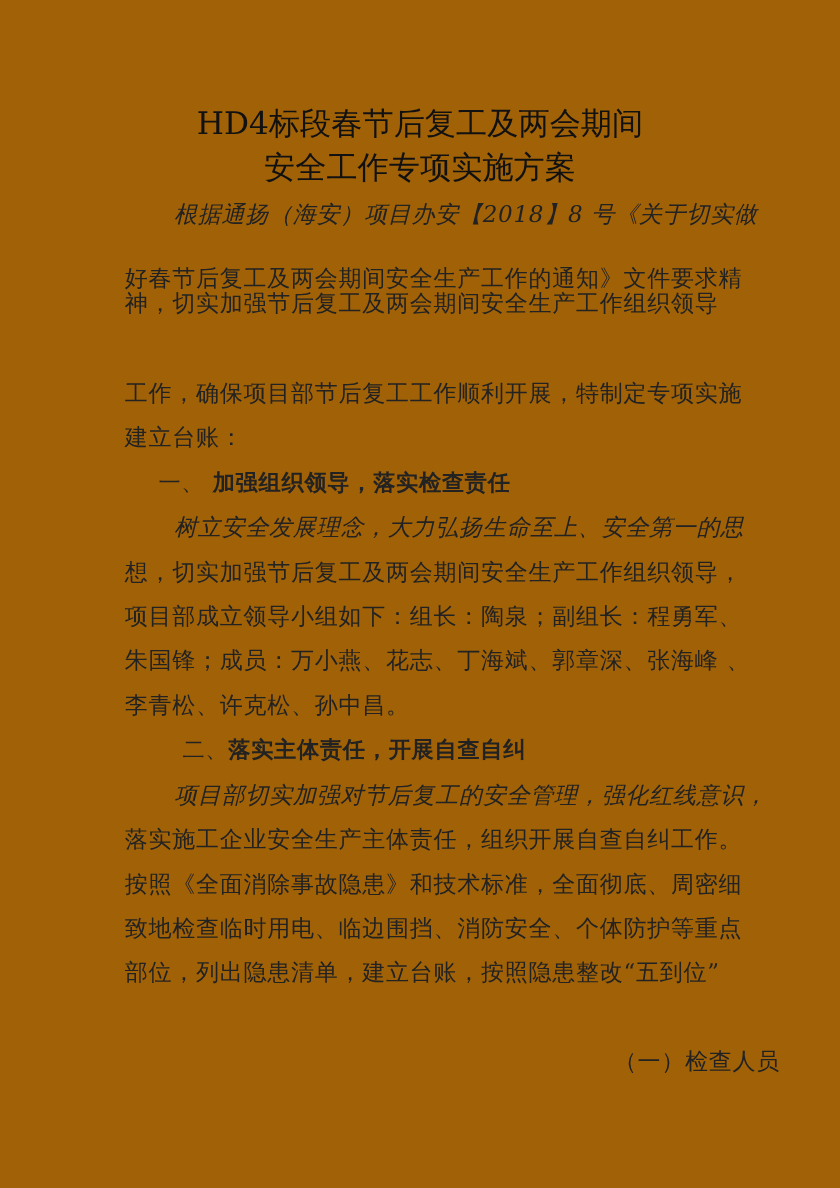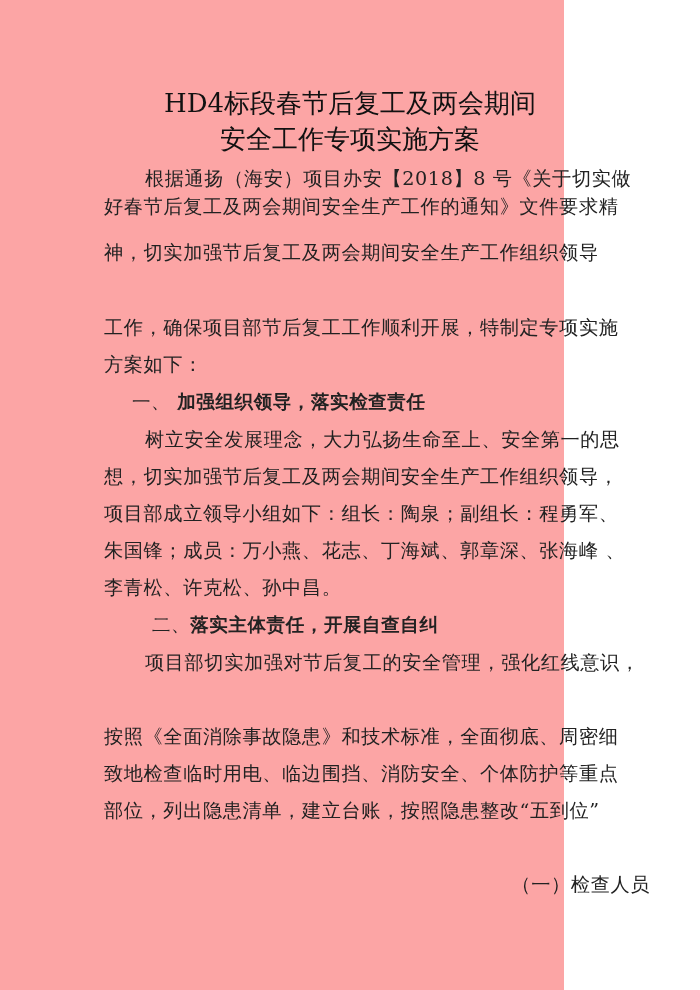--- a/index.html
+++ b/index.html
@@ -1,58 +1,59 @@
 <!DOCTYPE html>
 <html><head>
 <meta charset="utf-8">
 <style>
   html, body { margin: 0; padding: 0; background: #ffffff; }
   body { width: 700px; height: 990px; position: relative; overflow: hidden;
          font-family: "DejaVu Serif", "Liberation Serif", serif; color: #222; }
-  .page { position: absolute; left: 0; top: 0; width: 564px; height: 990px; background: #fca5a5; }
+  .page { position: absolute; left: 0; top: 0; width: 700px; height: 990px; background: #a16207; }
   .title { position: absolute; left: 0; width: 700px; text-align: center;
            font-size: 26px; letter-spacing: 0px; color: #111; }
   .t1 { top: 86px; }
   .t2 { top: 122px; }
   .line { position: absolute; left: 104px; width: 500px; font-size: 19.2px;
           white-space: nowrap; color: #222; letter-spacing: 0.6px; }
-  .indent { left: 145px; }
+  .indent { left: 145px; font-style: italic; }
   .h1 { left: 132px; font-weight: bold; font-family: "DejaVu Sans", "Liberation Sans", sans-serif; font-size: 18.5px; }
   .h2 { left: 152px; font-weight: bold; font-family: "DejaVu Sans", "Liberation Sans", sans-serif; font-size: 18.5px; }
   .h2 .num, .h1 .num { font-weight: normal; }
   .sub { left: 150px; text-align: right; }
 </style>
 </head>
 <body>
 
 <div class="page">
 
   <div class="title t1">HD4标段春节后复工及两会期间</div>
   <div class="title t2">安全工作专项实施方案</div>
 
   <div class="line indent" style="top:166px">根据通扬（海安）项目办安【2018】8 号《关于切实做</div>
-  <div class="line" style="top:194px">好春节后复工及两会期间安全生产工作的通知》文件要求精</div>
+  <div class="line" style="top:219px">好春节后复工及两会期间安全生产工作的通知》文件要求精</div>
   <div class="line" style="top:240px">神，切实加强节后复工及两会期间安全生产工作组织领导</div>
   <div class="line" style="top:315px">工作，确保项目部节后复工工作顺利开展，特制定专项实施</div>
-  <div class="line" style="top:352px">方案如下：</div>
+  <div class="line" style="top:352px">建立台账：</div>
 
   <div class="line h1" style="top:389px">
     <span class="num">一、</span>&nbsp;<span>加强组织领导，落实检查责任</span>
   </div>
 
   <div class="line indent" style="top:427px">树立安全发展理念，大力弘扬生命至上、安全第一的思</div>
   <div class="line" style="top:464px">想，切实加强节后复工及两会期间安全生产工作组织领导，</div>
   <div class="line" style="top:501px">项目部成立领导小组如下：组长：陶泉；副组长：程勇军、</div>
   <div class="line" style="top:538px">朱国锋；成员：万小燕、花志、丁海斌、郭章深、张海峰 、</div>
   <div class="line" style="top:575px">李青松、许克松、孙中昌。</div>
 
   <div class="line h2" style="top:612px">
     <span class="num">二、</span><span>落实主体责任，开展自查自纠</span>
   </div>
 
   <div class="line indent" style="top:650px">项目部切实加强对节后复工的安全管理，强化红线意识，</div>
+  <div class="line" style="top:687px">落实施工企业安全生产主体责任，组织开展自查自纠工作。</div>
   <div class="line" style="top:724px">按照《全面消除事故隐患》和技术标准，全面彻底、周密细</div>
   <div class="line" style="top:798px">部位，列出隐患清单，建立台账，按照隐患整改“五到位”</div>
   <div class="line" style="top:761px">致地检查临时用电、临边围挡、消防安全、个体防护等重点</div>
 
   <div class="line sub" style="top:872px">（一）检查人员</div>
 
 </div>
 
 </body></html>

